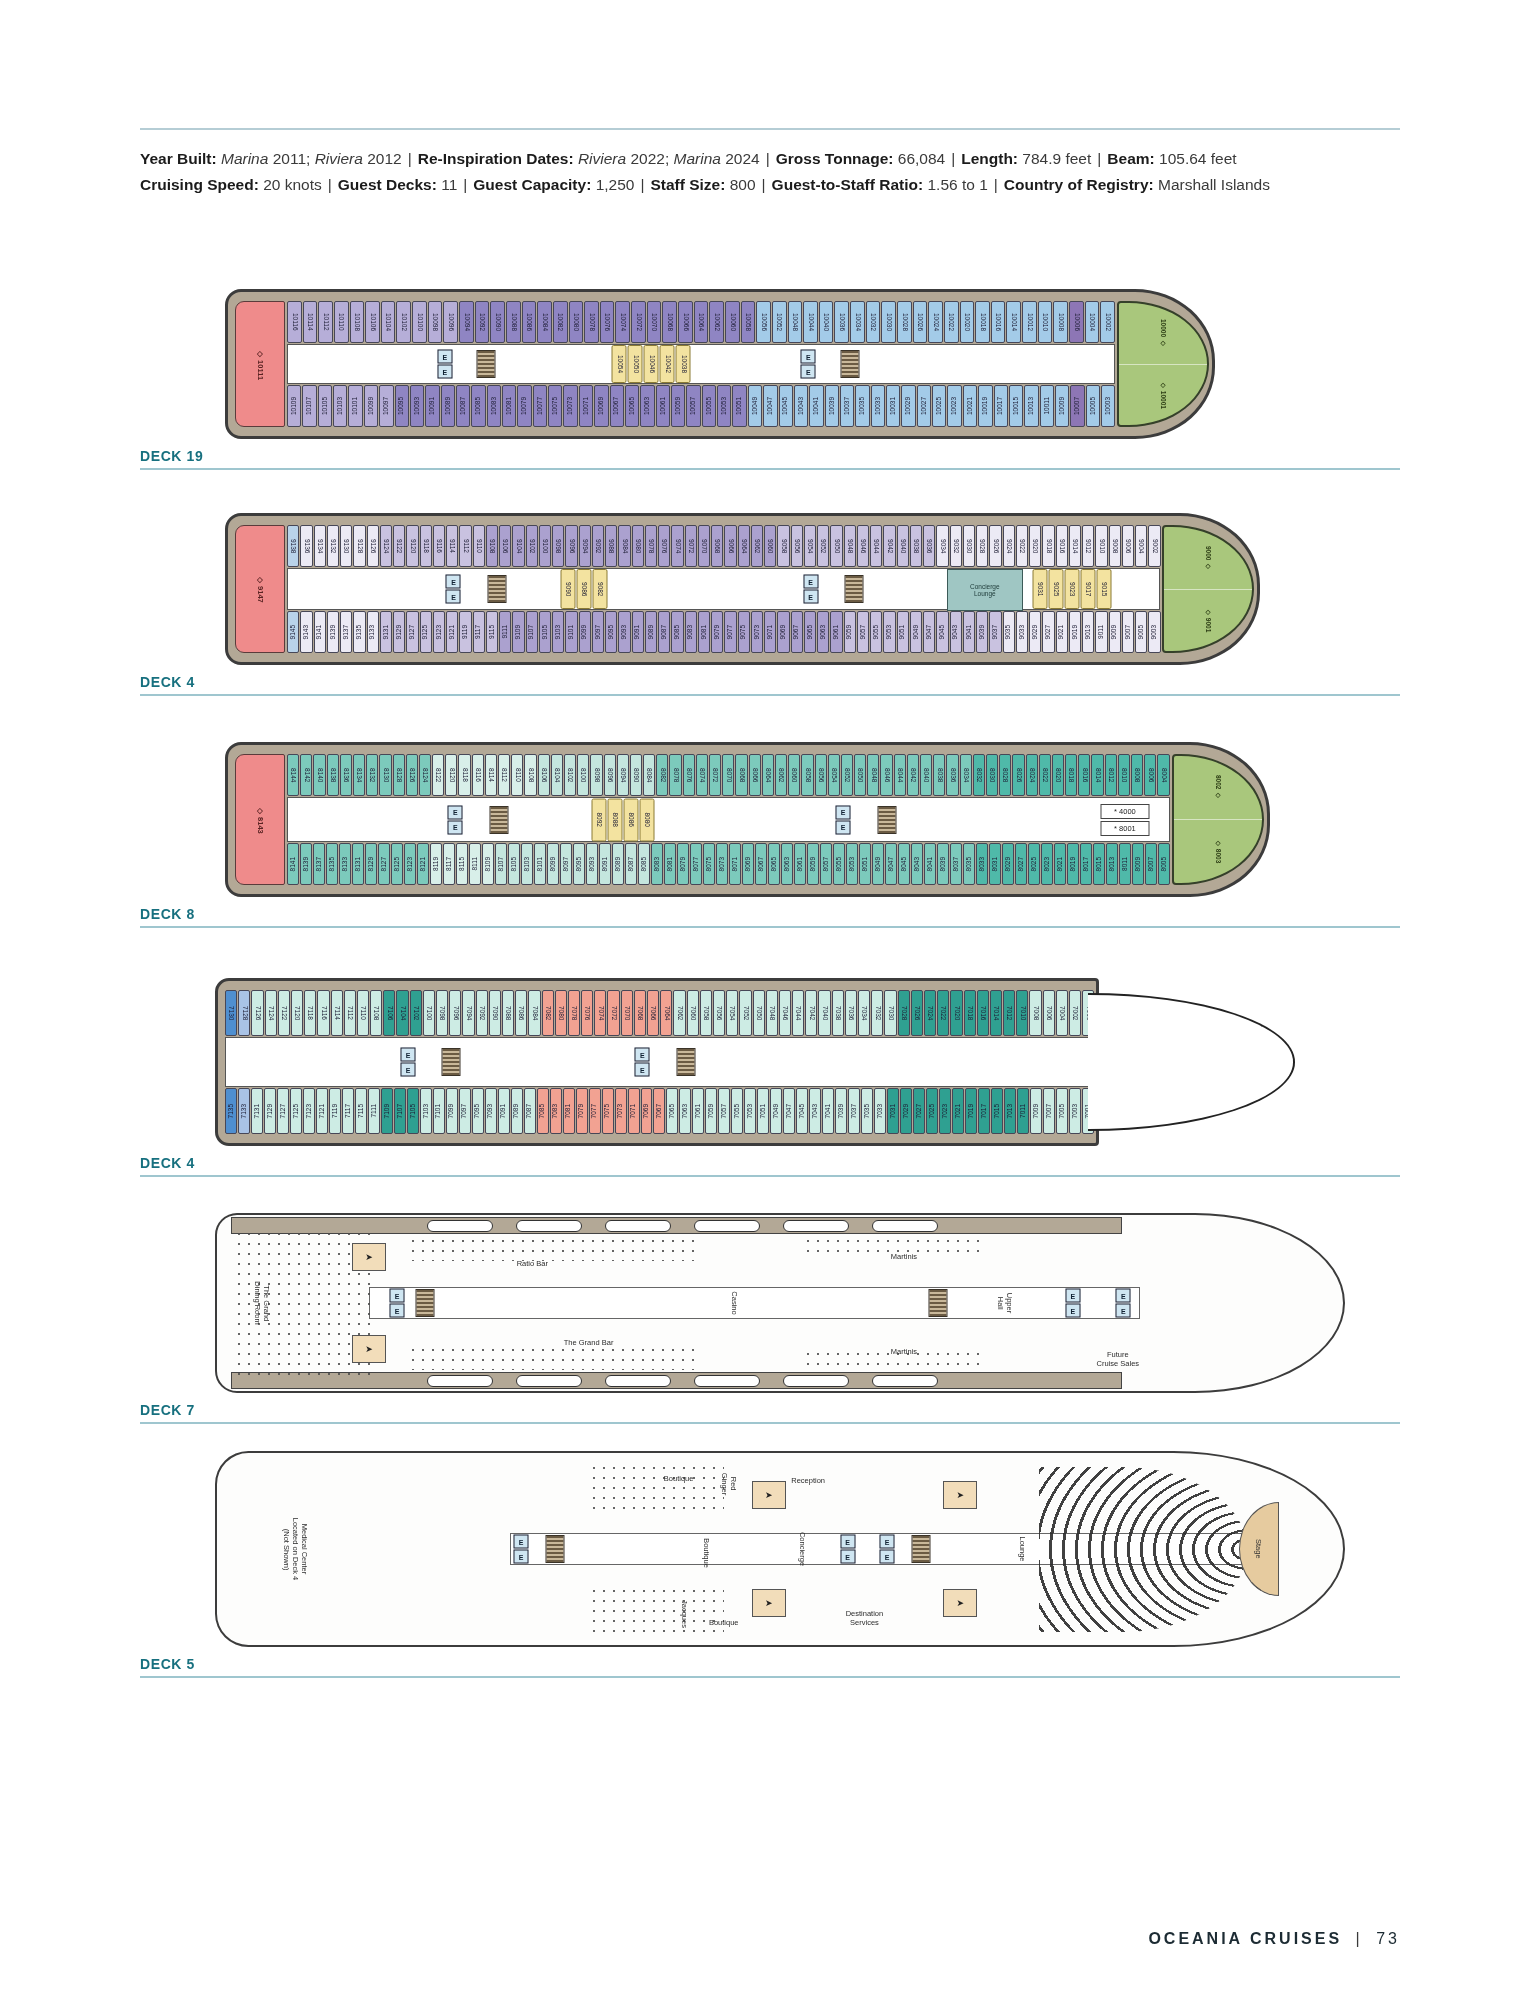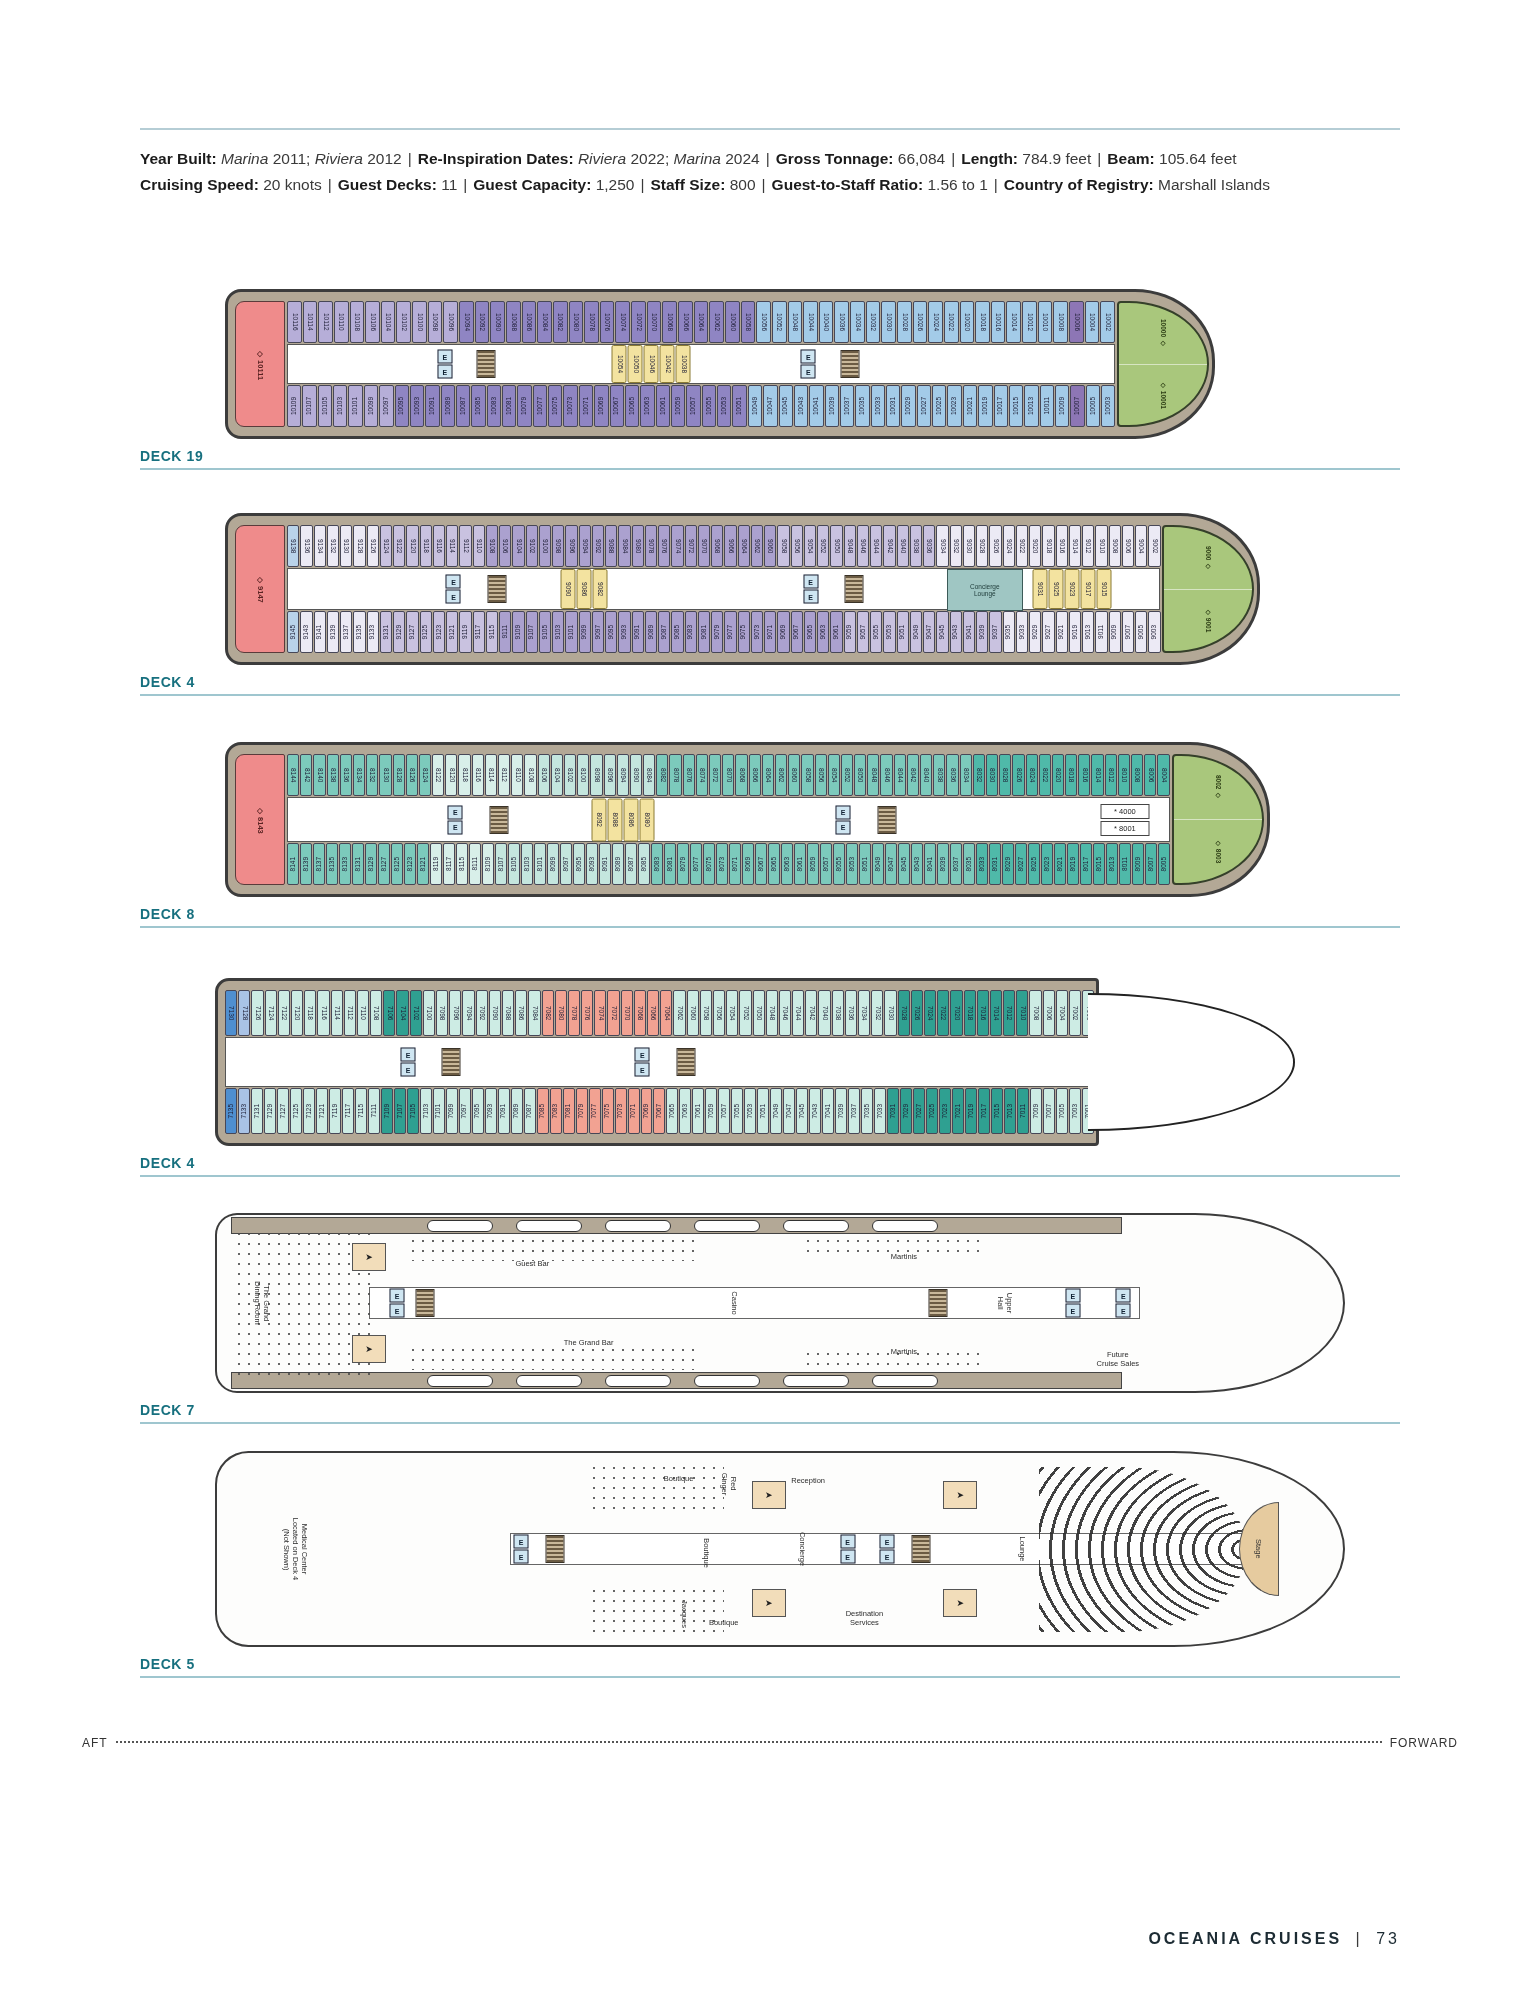--- a/index.html
+++ b/index.html
@@ -1907,21 +1907,21 @@
               </div>
             </div>
             <div class="pfeat" style="left: 80.5%; top: 50%;">
               <div class="epair">
                 <div class="ebox">E</div>
                 <div class="ebox">E</div>
               </div>
             </div>
             <div class="plabel v" style="left: 4%; top: 50%;">The Grand
 Dining Room</div>
-            <div class="plabel" style="left: 28%; top: 27%;">Guest Bar</div>
+            <div class="plabel" style="left: 28%; top: 27%;">Ratio Bar</div>
             <div class="plabel v" style="left: 46%; top: 50%;">Casino</div>
             <div class="plabel" style="left: 33%; top: 72%;">The Grand Bar</div>
             <div class="plabel" style="left: 61%; top: 23%;">Martinis</div>
             <div class="plabel" style="left: 61%; top: 77%;">Martinis</div>
             <div class="plabel v" style="left: 70%; top: 50%;">Upper
 Hall</div>
             <div class="plabel" style="left: 80%; top: 82%;">Future
 Cruise Sales</div>
           </div>
           <div class="deck-label">DECK 7</div>
@@ -1985,23 +1985,18 @@
             <div class="plabel v" style="left: 71.5%; top: 50%;">Lounge</div>
             <div class="stage" style="left: 92.5%; top: 50%;">
               <span>Stage</span>
             </div>
           </div>
           <div class="deck-label">DECK 5</div>
           <div class="deck-rule"></div>
         </div>
       </div>
   </div>
-  <div class="aft-fwd">
-    <span>AFT</span>
-    <span class="leader"></span>
-    <span>FORWARD</span>
-  </div>
   <div class="footer">
     <b>OCEANIA CRUISES</b>
     <span class="sep">|</span>
     <span>73</span>
   </div>
 </div>
 
 </body></html>

